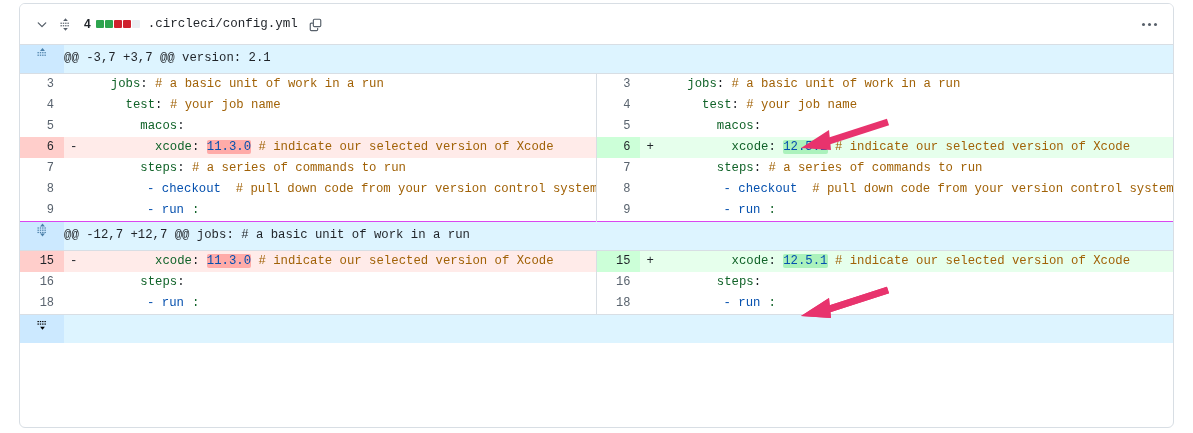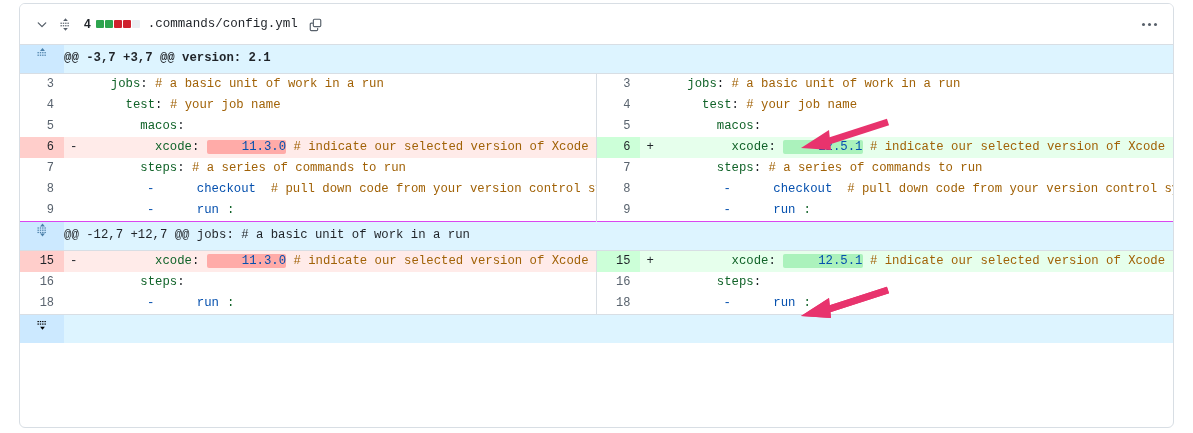--- a/index.html
+++ b/index.html
@@ -189,32 +189,32 @@
     color: #4a7fa8;
     vertical-align: middle;
   }
   tr.hunk td.hunk-text {
     color: #1f2328;
     font-family: "Liberation Mono", monospace;
     font-size: 12.3px;
     padding-left: 0;
     vertical-align: middle;
   }
-  tr.hunk.first td { border-top: none; font-weight: bold; }
+  tr.hunk.first td { border-top: none; }
 
   
   tr.expand-bottom td { background: #ddf4ff; height: 28px; line-height: 28px;
                         border-top: 1px solid #d8dee4; }
   tr.expand-bottom td.hunk-gutter { background: #cce9ff; text-align: center; vertical-align: middle; }
 
   .inline-icon { display: inline-block; vertical-align: middle; }
 
   
   .s-key  { color: #116329; margin-left: 8px; }
-  .s-val  { color: #0550ae; padding-left: 35px; }
+  .s-val  { color: #0550ae; }
   .s-cmt  { color: #a16207; }
   .s-pun  { color: #1f2328; }
   .s-dash { color: #0550ae; }
   .hl-del { background: #ffaba8; border-radius: 2px; }
   .hl-add { background: #abf2bc; border-radius: 2px; }
 
   
   .arrow {
     position: absolute;
     pointer-events: none;
@@ -253,21 +253,21 @@
         <span class="diffstat-count">4</span>
         <span class="diffstat-blocks" id="diffstat-blocks">
             <span class="dblock add"></span>
             <span class="dblock add"></span>
             <span class="dblock del"></span>
             <span class="dblock del"></span>
             <span class="dblock neu"></span>
           </span>
       </div>
 
-      <div class="file-path">.commands/config.yml</div>
+      <div class="file-path">.circleci/config.yml</div>
 
       <div class="copy-btn">
         <svg width="15" height="15" viewBox="0 0 16 16" aria-hidden="true">
           <rect x="5.7" y="2.4" width="7.9" height="7.9" rx="1.2" fill="none" stroke="currentColor" stroke-width="1.25"></rect>
           <path d="M10.3 12.2v1.1a1.2 1.2 0 0 1-1.2 1.2H3.6a1.2 1.2 0 0 1-1.2-1.2V7.8a1.2 1.2 0 0 1 1.2-1.2h1.1" fill="none" stroke="currentColor" stroke-width="1.25" stroke-linecap="round"></path>
         </svg>
       </div>
 
       <div class="header-spacer"></div>
 

